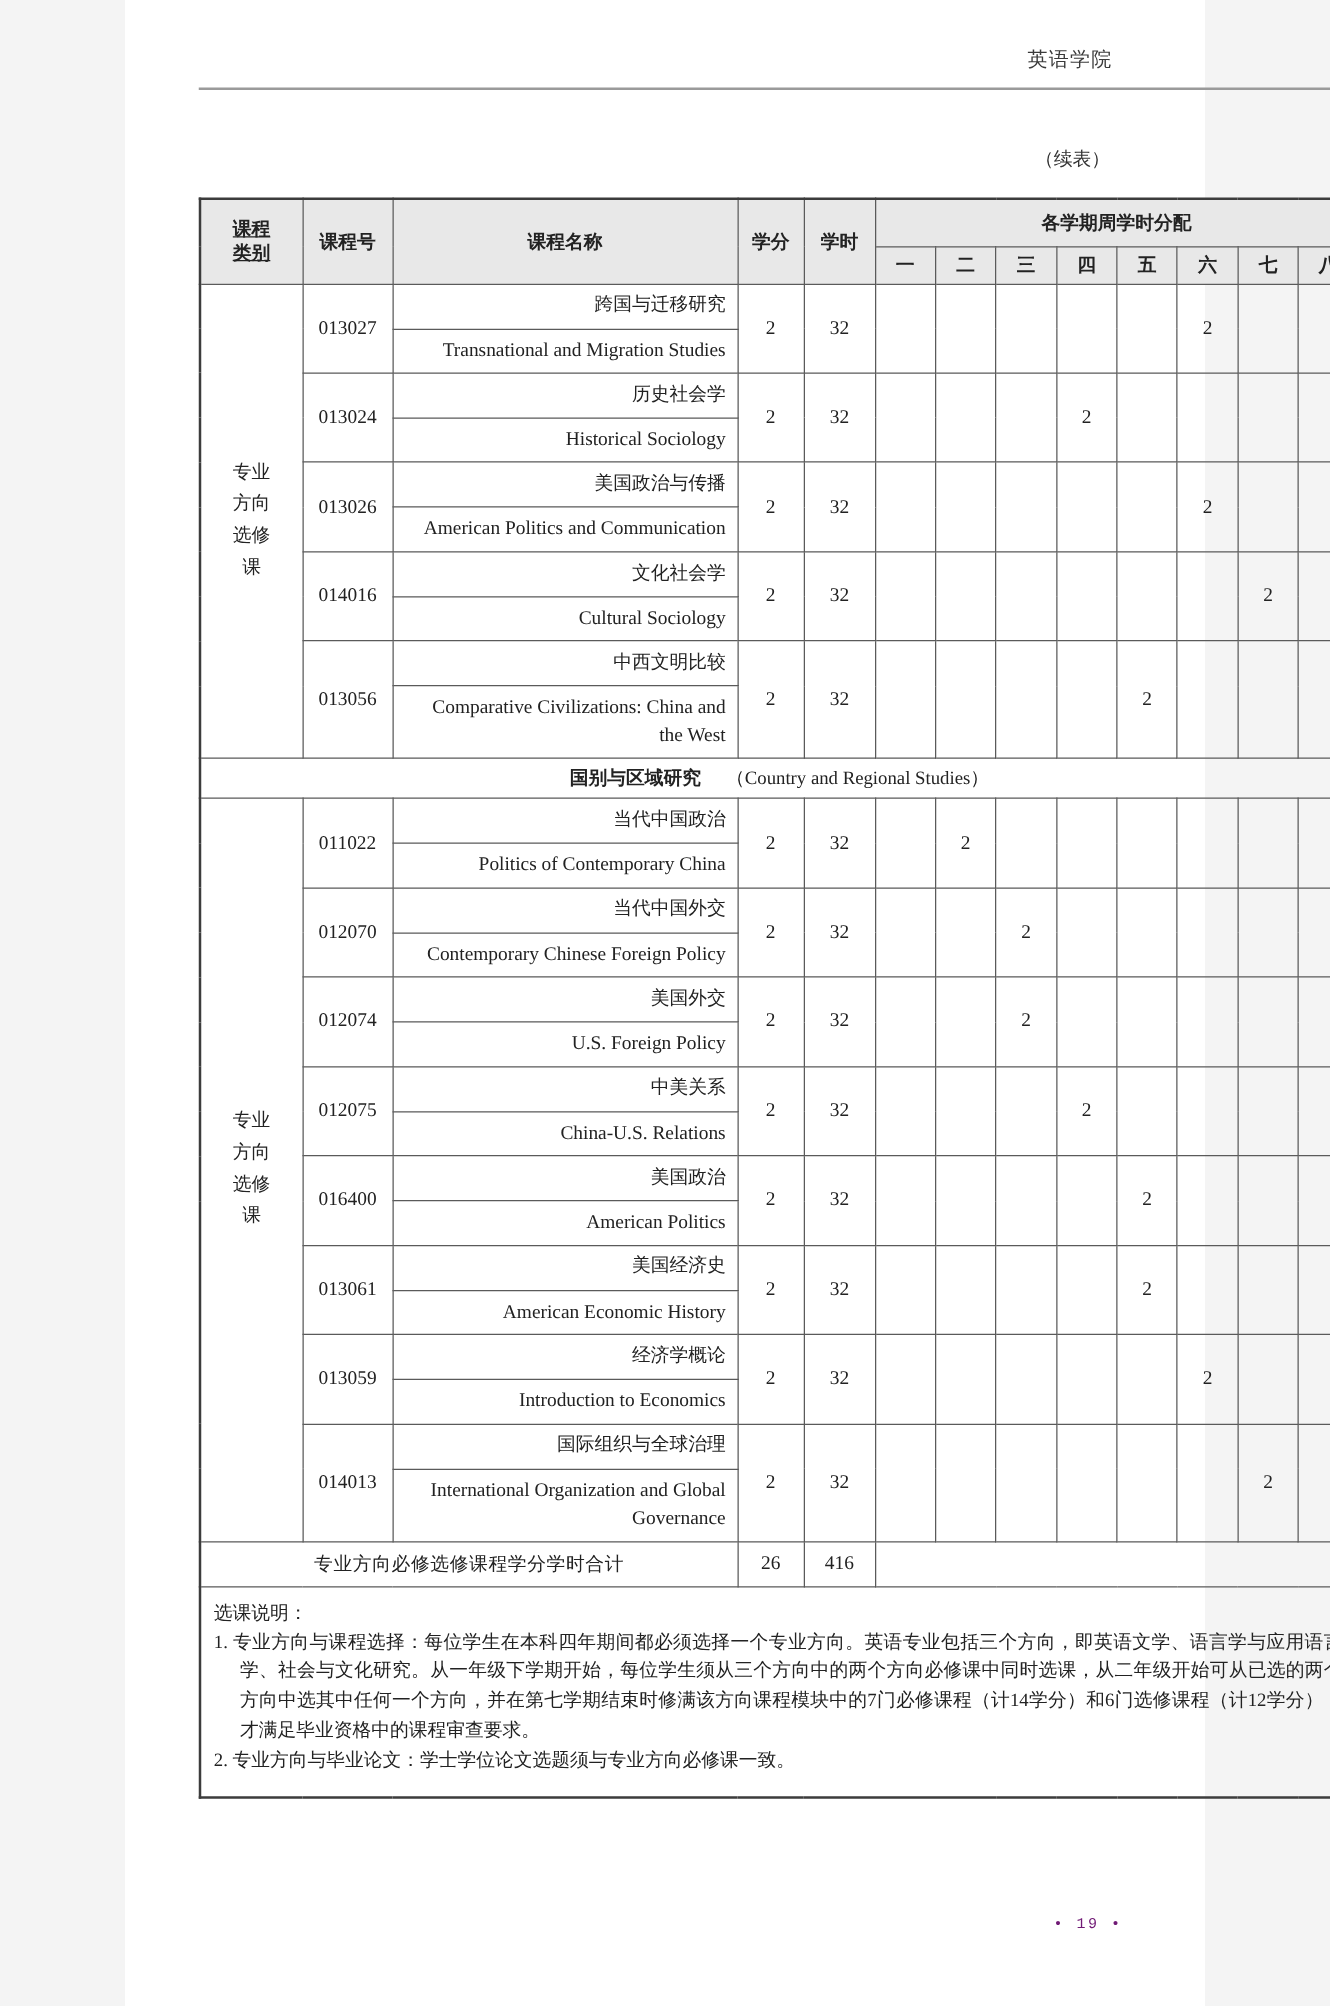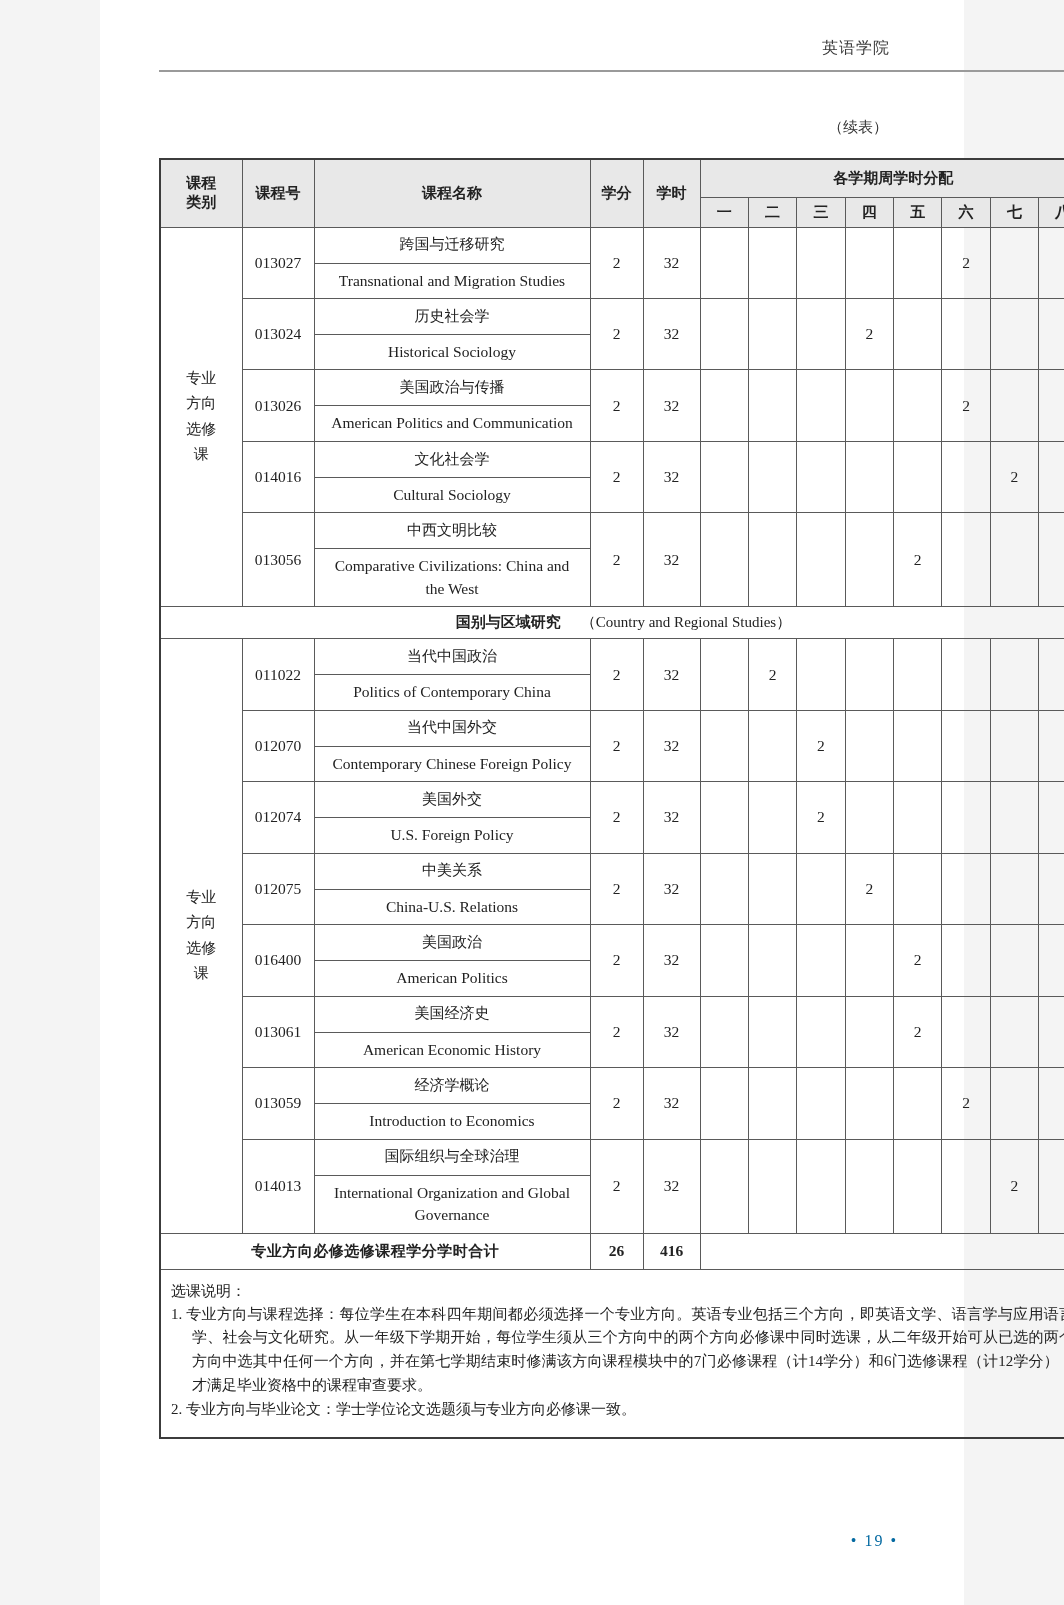--- a/index.html
+++ b/index.html
@@ -51,64 +51,65 @@
     vertical-align: middle;
   }
   .course-table th {
     background: #e8e8e8;
     font-weight: 600;
     text-align: center;
     padding: 2px;
   }
   .hdr-top th { height: 38px; }
   .hdr-sem th { height: 30px; }
-  .pre { white-space: pre-line; }
+  .pre { white-space: pre-line; text-decoration: underline; }
   td.cat {
     text-align: center;
     white-space: pre-line;
     line-height: 1.7;
     padding: 20px;
   }
   td.num { text-align: center; font-size: 15.5px; }
   td.c   { text-align: center; font-size: 15.5px; }
   td.name {
-    text-align: center;
+    text-align: right;
     padding: 6px 9px;
     line-height: 1.45;
   }
   tr.r-zh td.name { height: 36px; }
   tr.r-en td.name { height: 34px; font-size: 15.5px; }
   tr.band-row td {
     height: 32px;
     text-align: center;
     padding: 4px;
   }
   .band-zh { font-weight: bold; }
   .band-en { font-weight: normal; margin-left: 20px; }
-  tr.totals-row td { height: 36px; font-weight: bold; }
+  tr.totals-row td { height: 36px; font-weight: normal; }
   td.totals-label { text-align: center; letter-spacing: 0.5px; }
   td.notes-cell {
     padding: 10px 12px 16px 10px;
     vertical-align: top;
   }
   .notes-title { font-size: 15px; line-height: 1.55; }
   .note-item {
     font-size: 15px;
     line-height: 1.58;
     padding-left: 1.4em;
     text-indent: -1.4em;
     text-align: justify;
   }
   .page-number {
     position: absolute;
     top: 1532px;
     right: 66px;
-    font-size: 16px;
-    color: #0369a1;
+    font-size: 12px;
+    color: #701a75;
     letter-spacing: 2px;
+    font-family: Liberation Mono, monospace;
   }
 </style>
 </head>
 <body>
 
 <div class="page">
 
   <div class="doc-header">英语学院</div>
   <div class="header-rule"></div>
   <div class="continued">（续表）</div>

